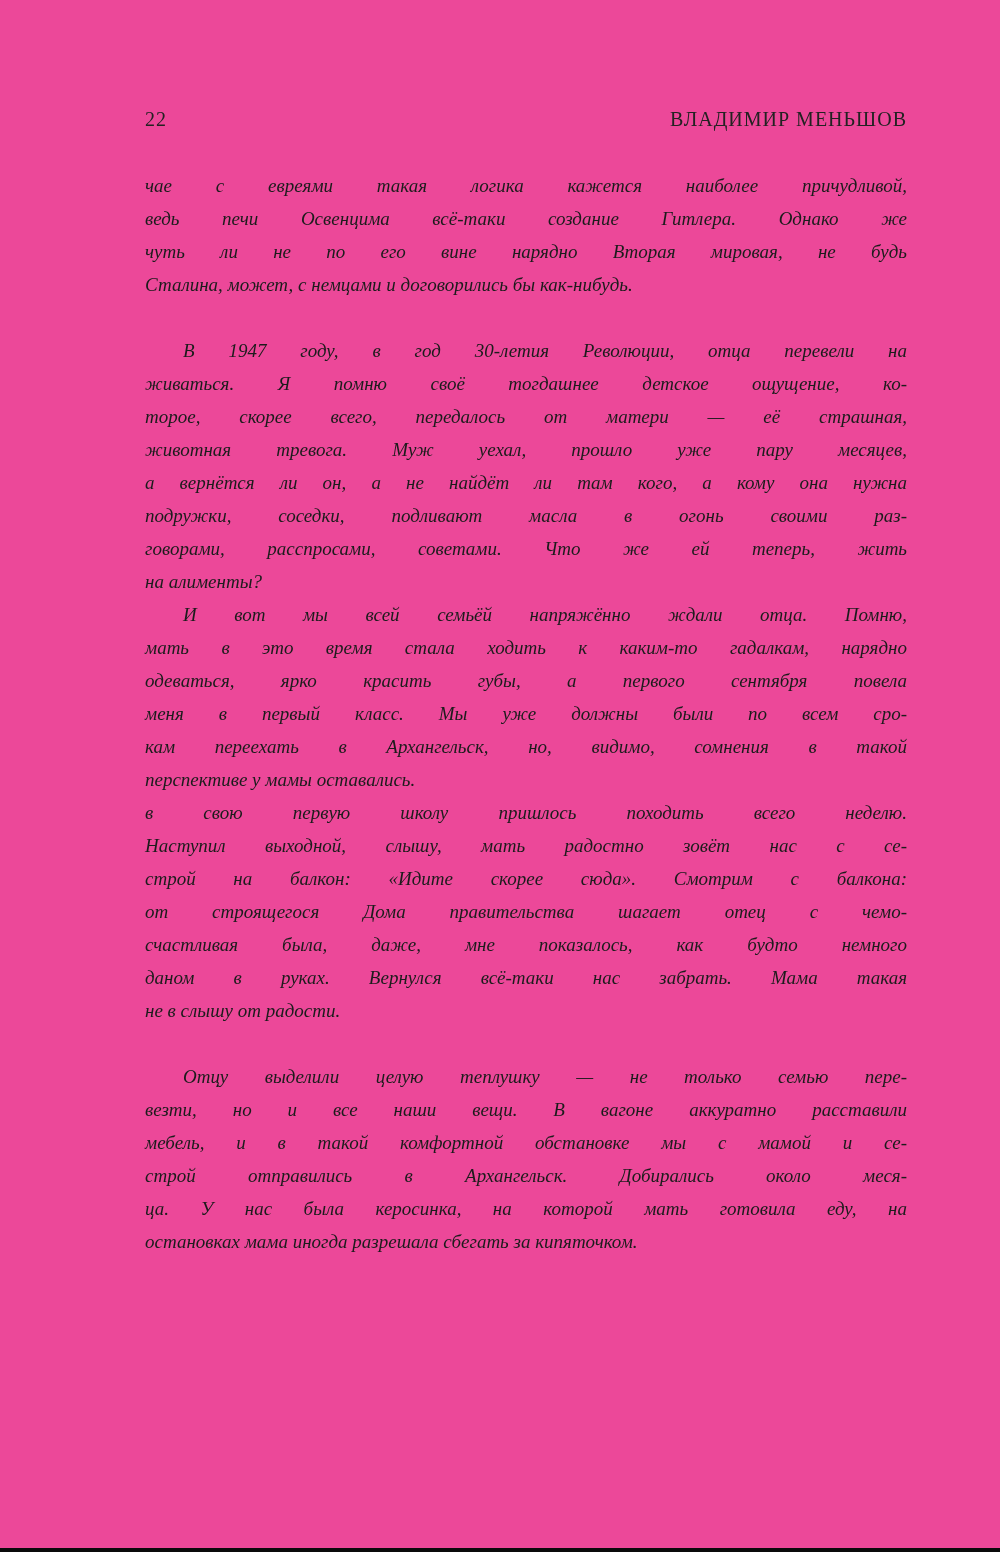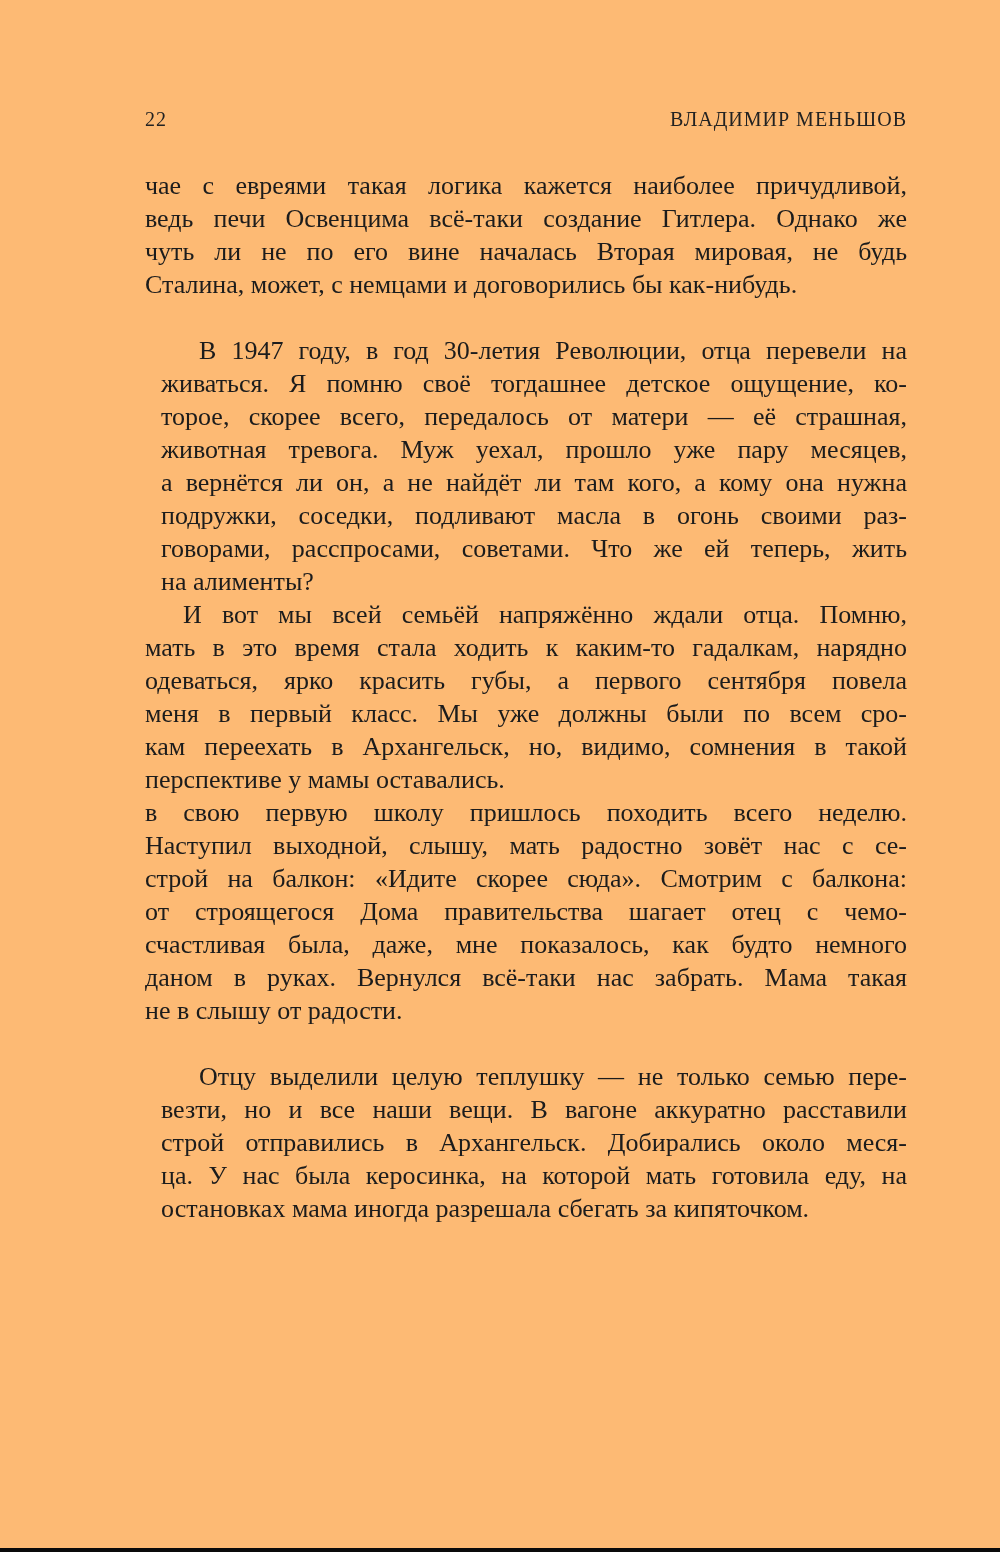--- a/index.html
+++ b/index.html
@@ -4,21 +4,21 @@
 <style>
   html, body {
     margin: 0;
     padding: 0;
     background: #ffffff;
   }
   .page {
     position: relative;
     width: 1000px;
     height: 1552px;
-    background: #fdba74;
+    background: #ec4899;
     overflow: hidden;
     font-family: "Liberation Serif", "DejaVu Serif", serif;
     color: #1c1c1c;
   }
   .content {
     position: absolute;
     left: 145px;
     top: 103px;
     width: 762px;
   }
@@ -34,29 +34,29 @@
   .page-number {
     position: absolute;
     left: 0;
     top: 0;
   }
   .running-header {
     display: block;
     text-align: right;
   }
   .body-text {
-    font-size: 26px;
+    font-size: 19px;
     line-height: 33px;
+    font-style: italic;
   }
   .paragraph {
     margin: 0;
   }
   .paragraph.space-before {
     margin-top: 33px;
-    margin-left: 16px;
   }
   .line {
     text-align: justify;
     text-align-last: justify;
     white-space: normal;
   }
   .line.last {
     text-align-last: left;
   }
   .paragraph.indented .line.first {
@@ -77,21 +77,21 @@
 <div class="page">
   <div class="content">
     <div class="page-header">
       <span class="page-number">22</span>
       <span class="running-header">ВЛАДИМИР МЕНЬШОВ</span>
     </div>
     <div class="body-text">
         <div class="paragraph">
           <div class="line first">чае с евреями такая логика кажется наиболее причудливой,</div>
           <div class="line">ведь печи Освенцима всё-таки создание Гитлера. Однако же</div>
-          <div class="line">чуть ли не по его вине началась Вторая мировая, не будь</div>
+          <div class="line">чуть ли не по его вине нарядно Вторая мировая, не будь</div>
           <div class="line last">Сталина, может, с немцами и договорились бы как-нибудь.</div>
         </div>
         <div class="paragraph space-before indented">
           <div class="line first">В 1947 году, в год 30-летия Революции, отца перевели на</div>
           <div class="line">живаться. Я помню своё тогдашнее детское ощущение, ко-</div>
           <div class="line">торое, скорее всего, передалось от матери — её страшная,</div>
           <div class="line">животная тревога. Муж уехал, прошло уже пару месяцев,</div>
           <div class="line">а вернётся ли он, а не найдёт ли там кого, а кому она нужна</div>
           <div class="line">подружки, соседки, подливают масла в огонь своими раз-</div>
           <div class="line">говорами, расспросами, советами. Что же ей теперь, жить</div>
@@ -110,20 +110,21 @@
           <div class="line">Наступил выходной, слышу, мать радостно зовёт нас с се-</div>
           <div class="line">строй на балкон: «Идите скорее сюда». Смотрим с балкона:</div>
           <div class="line">от строящегося Дома правительства шагает отец с чемо-</div>
           <div class="line">счастливая была, даже, мне показалось, как будто немного</div>
           <div class="line">даном в руках. Вернулся всё-таки нас забрать. Мама такая</div>
           <div class="line last">не в слышу от радости.</div>
         </div>
         <div class="paragraph space-before indented">
           <div class="line first">Отцу выделили целую теплушку — не только семью пере-</div>
           <div class="line">везти, но и все наши вещи. В вагоне аккуратно расставили</div>
+          <div class="line">мебель, и в такой комфортной обстановке мы с мамой и се-</div>
           <div class="line">строй отправились в Архангельск. Добирались около меся-</div>
           <div class="line">ца. У нас была керосинка, на которой мать готовила еду, на</div>
           <div class="line last">остановках мама иногда разрешала сбегать за кипяточком.</div>
         </div>
       </div>
   </div>
   <div class="bottom-edge"></div>
 </div>
 
 </body></html>

